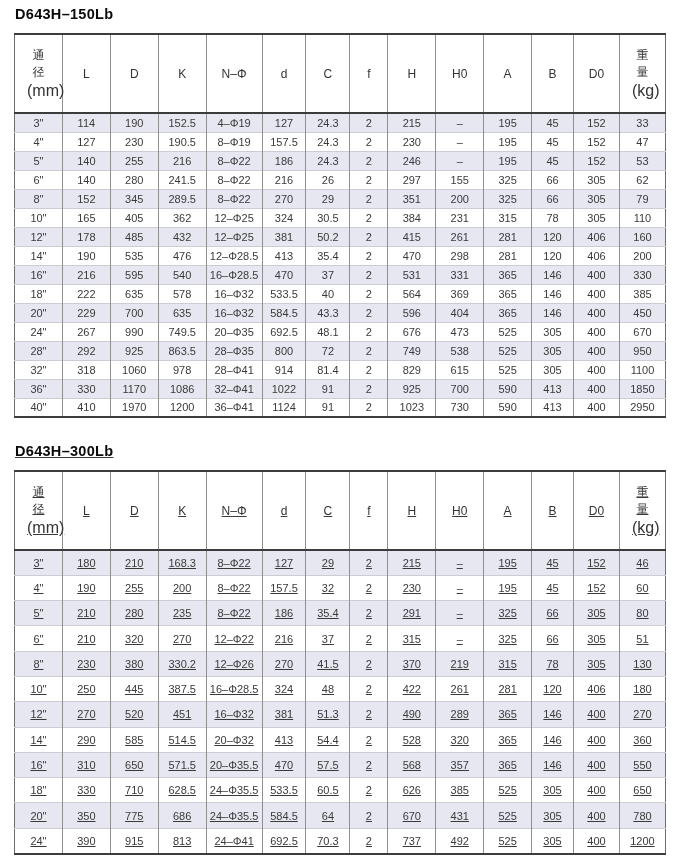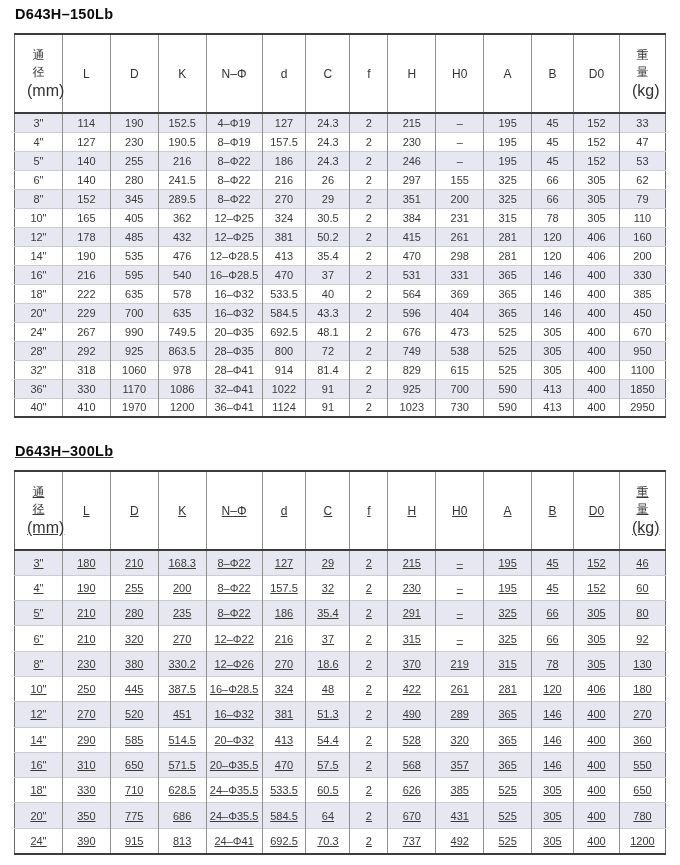--- a/index.html
+++ b/index.html
@@ -513,30 +513,30 @@
             <td>270</td>
             <td>12–Φ22</td>
             <td>216</td>
             <td>37</td>
             <td>2</td>
             <td>315</td>
             <td>–</td>
             <td>325</td>
             <td>66</td>
             <td>305</td>
-            <td>92</td>
+            <td>51</td>
           </tr>
           <tr>
             <td>8"</td>
             <td>230</td>
             <td>380</td>
             <td>330.2</td>
             <td>12–Φ26</td>
             <td>270</td>
-            <td>18.6</td>
+            <td>41.5</td>
             <td>2</td>
             <td>370</td>
             <td>219</td>
             <td>315</td>
             <td>78</td>
             <td>305</td>
             <td>130</td>
           </tr>
           <tr>
             <td>10"</td>

